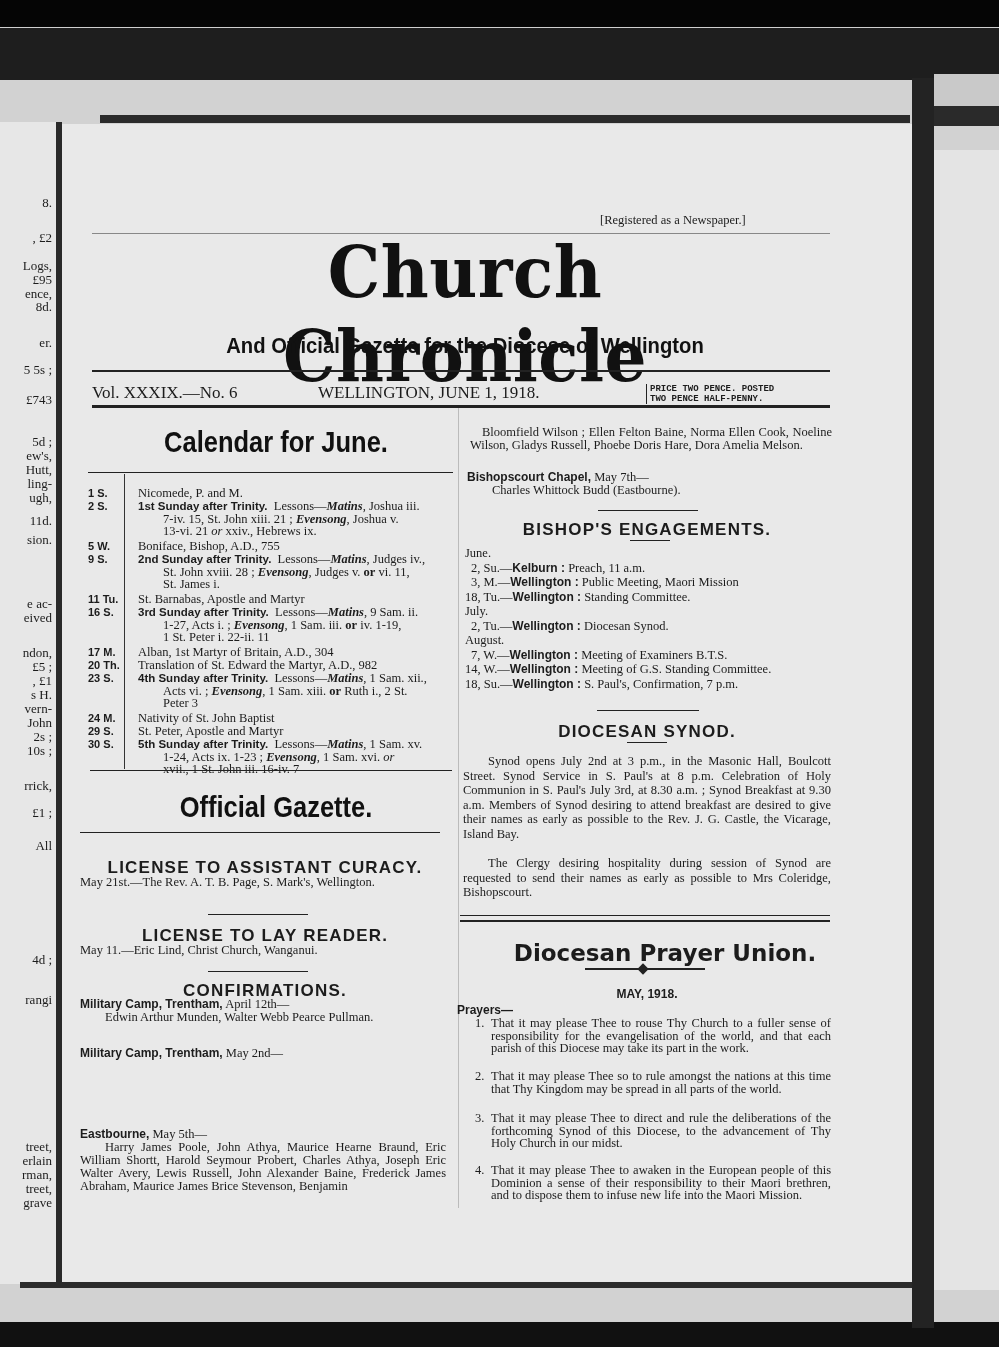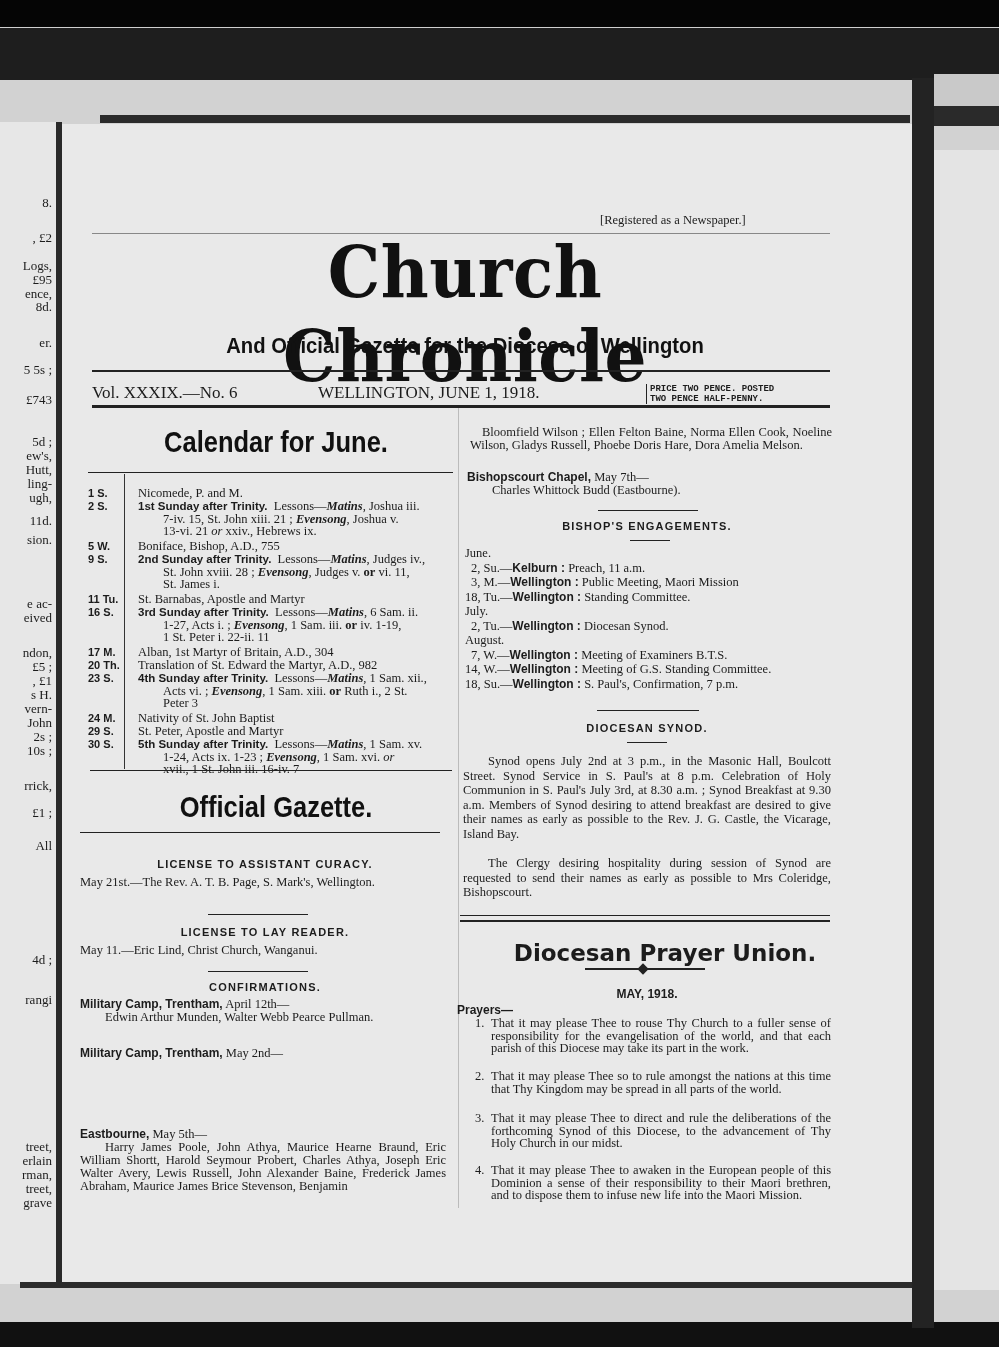--- a/index.html
+++ b/index.html
@@ -30,21 +30,21 @@
 
   .cal-title { left:92px; top:425px; width:368px; text-align:center; font-family:"Liberation Sans", sans-serif; font-weight:bold; font-size:30px; transform:scaleX(0.85); color:#111; }
   .cal-vline { position:absolute; left:124px; top:474px; width:1px; height:295px; background:#333; }
   .cal-row { position:absolute; left:88px; font-size:12.5px; line-height:12.5px; }
   .cal-day { position:absolute; left:0; width:36px; font-family:"Liberation Sans", sans-serif; font-weight:bold; font-size:11px; }
   .cal-text { position:absolute; left:50px; width:325px; }
   .cal-text .b { font-family:"Liberation Sans", sans-serif; font-weight:bold; font-size:11.5px; }
   .cal-text .i { font-style:italic; font-weight:bold; }
   .ind { padding-left:25px; display:block; }
 
-  .sec-title { font-family:"Liberation Sans", sans-serif; font-weight:bold; font-size:11px; letter-spacing:1.2px; text-align:center; }
+  .sec-title { font-family:"Liberation Sans", sans-serif; font-weight:bold; font-size:17px; letter-spacing:1.2px; text-align:center; }
   .gazette-title { left:92px; top:790px; width:368px; text-align:center; font-family:"Liberation Sans", sans-serif; font-weight:bold; font-size:30px; transform:scaleX(0.85); color:#111; }
   .body { font-size:12.5px; line-height:13px; }
   .lbl { font-family:"Liberation Sans", sans-serif; font-weight:bold; font-size:12px; }
   .just { text-align:justify; }
   .names { padding-left:0; text-indent:25px; }
 
   .dpu-title { font-family:"DejaVu Sans", sans-serif; font-weight:bold; font-size:23px; text-align:center;margin-left:20px; }
   .prayer { position:absolute; left:475px; width:355px; font-size:12.5px; line-height:12.5px; }
   .prayer .num { position:absolute; left:0; }
   .prayer .txt { position:absolute; left:16px; width:340px; text-align:justify; }
@@ -151,21 +151,21 @@
   </div>
 </div>
 <div class="cal-row" style="top:593px;">
   <span class="cal-day">11 Tu.</span>
   <span class="cal-text">St. Barnabas, Apostle and Martyr</span>
 </div>
 <div class="cal-row" style="top:606px;">
   <span class="cal-day">16 S.</span>
   <div class="cal-text">
     <span class="b">3rd Sunday after Trinity.</span>&nbsp;
-    <span>Lessons—</span><span class="i">Matins</span><span>, 6 Sam. ii.</span>
+    <span>Lessons—</span><span class="i">Matins</span><span>, 9 Sam. ii.</span>
     <span class="ind"><span>1-27, Acts i. ;</span> <span class="i">Evensong</span><span>, 1 Sam. iii.</span> <b>or</b> <span>iv. 1-19,</span></span>
     <span class="ind">1 St. Peter i. 22-ii. 11</span>
   </div>
 </div>
 <div class="cal-row" style="top:646px;">
   <span class="cal-day">17 M.</span>
   <span class="cal-text">Alban, 1st Martyr of Britain, A.D., 304</span>
 </div>
 <div class="cal-row" style="top:659px;">
   <span class="cal-day">20 Th.</span>

